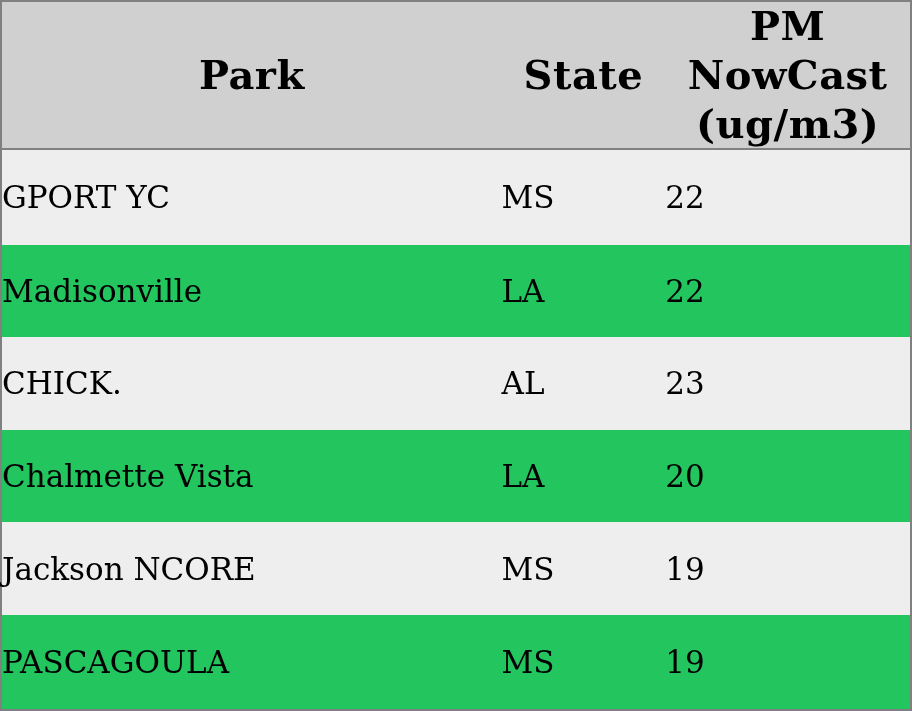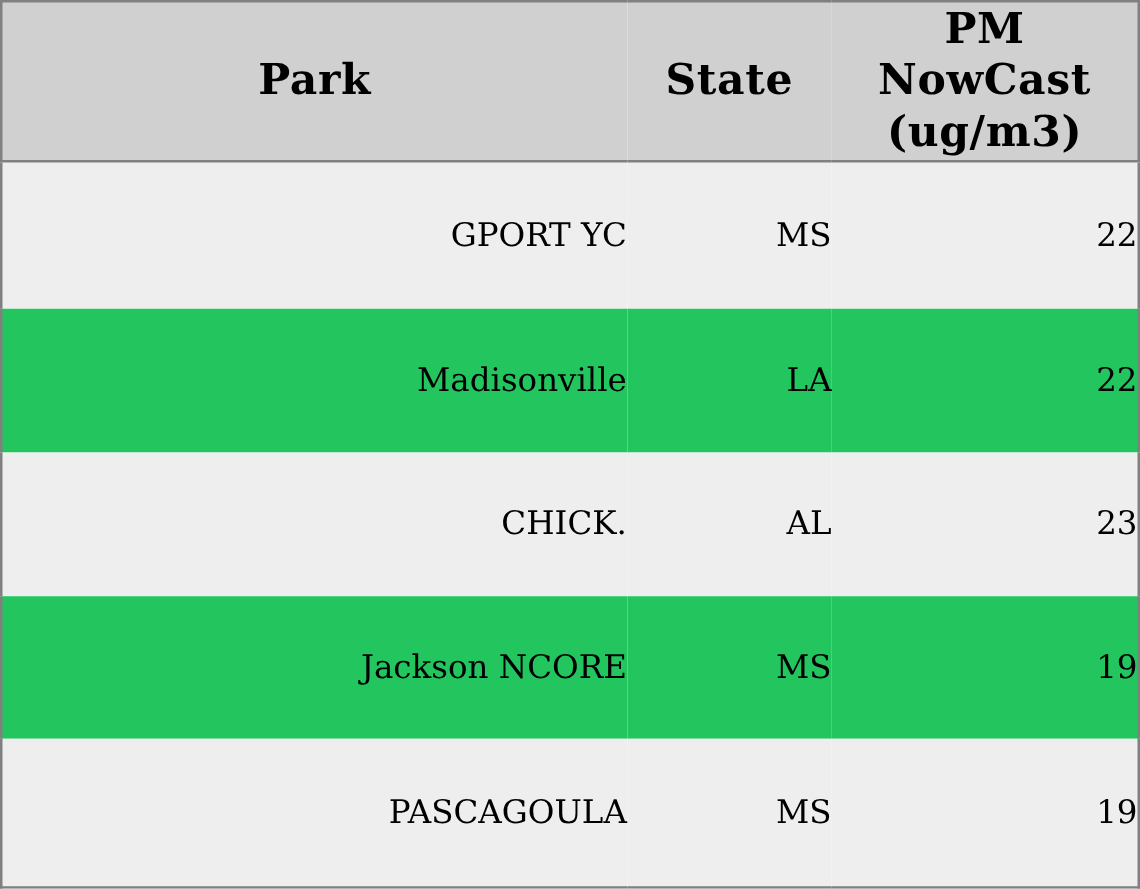--- a/index.html
+++ b/index.html
@@ -20,32 +20,32 @@
     border: 2px solid #808080;
   }
   col.col-site  { width: 55%; }
   col.col-state { width: 18%; }
   col.col-pm    { width: 27%; }
   thead th {
     background: #d0d0d0;
     border-bottom: 2px solid #808080;
     height: 126px;
     font-weight: bold;
-    font-size: 34px;
+    font-size: 40px;
     line-height: 1.22;
     text-align: center;
     vertical-align: middle;
     padding: 0;
     letter-spacing: 0.5px;
   }
   thead th .hline { display: block; }
   tbody td {
-    text-align: right;
+    text-align: left;
     vertical-align: middle;
-    font-size: 26px;
+    font-size: 31px;
     padding: 0;
   }
   tbody tr { background: #22c55e; }
   tbody tr:nth-child(odd) { background: #eeeeee; }
 </style>
 </head>
 <body>
 
 <table class="pm-table">
   <colgroup>
@@ -74,20 +74,25 @@
       <td>Madisonville</td>
       <td>LA</td>
       <td>22</td>
     </tr>
     <tr>
       <td>CHICK.</td>
       <td>AL</td>
       <td>23</td>
     </tr>
     <tr>
+      <td>Chalmette Vista</td>
+      <td>LA</td>
+      <td>20</td>
+    </tr>
+    <tr>
       <td>Jackson NCORE</td>
       <td>MS</td>
       <td>19</td>
     </tr>
     <tr>
       <td>PASCAGOULA</td>
       <td>MS</td>
       <td>19</td>
     </tr>
   </tbody>

